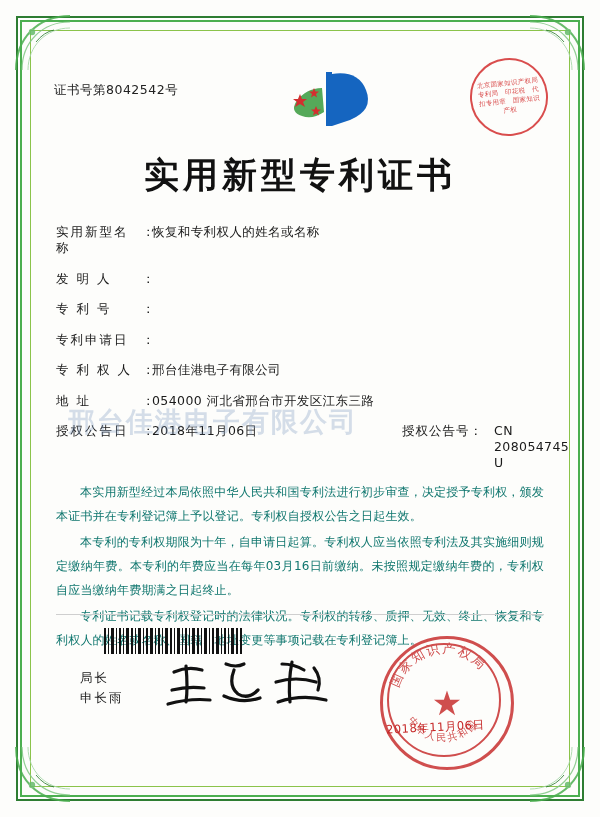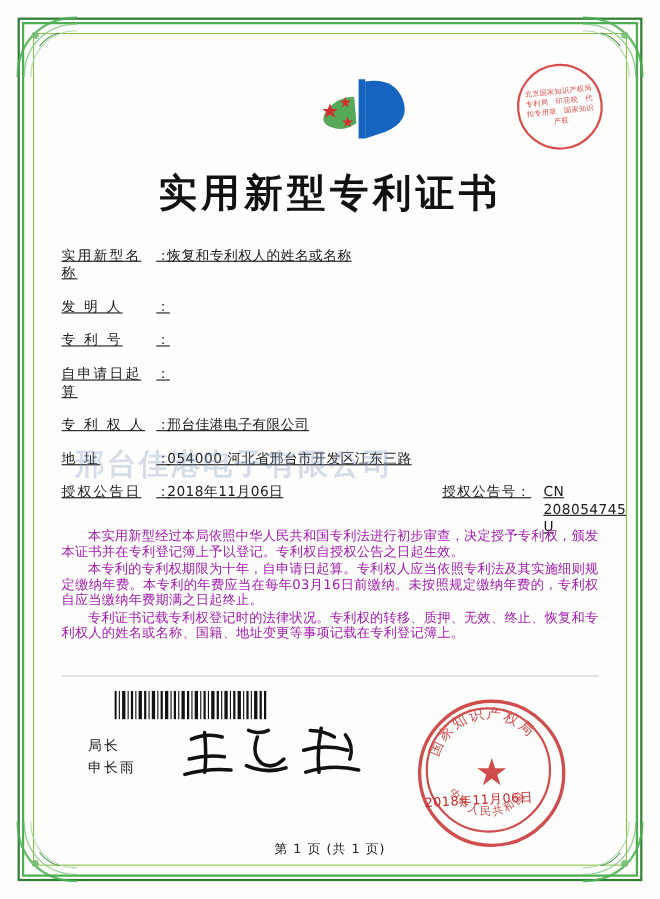--- a/index.html
+++ b/index.html
@@ -70,21 +70,21 @@
     font-size:35px;
     font-weight:bold;
     letter-spacing:4px;
     color:#111;
     font-family:Liberation Serif, serif;
   }
 
   
   .fields{
     position:absolute;left:8px;right:8px;top:176px;
-    font-size:12.5px;color:#1a1a1a;text-decoration:underline;
+    font-size:12.5px;color:#1a1a1a;
   }
   .field{
     display:flex;align-items:flex-start;
     margin-bottom:14.5px;
     line-height:16px;
   }
   .field .lab{
     width:86px;flex:none;letter-spacing:2px;
   }
   .field .sep{width:10px;flex:none;}
@@ -100,21 +100,21 @@
     color:rgba(120,150,190,.30);
     letter-spacing:2px;
     white-space:nowrap;
     font-weight:bold;
     pointer-events:none;
   }
 
   
   .paras{
     position:absolute;left:8px;right:8px;top:432px;
-    font-size:12px;line-height:14px;color:#a21caf;text-align:justify;
+    font-size:12px;line-height:24px;color:#0f766e;text-align:justify;
   }
   .paras p{margin:0 0 2px 0;text-indent:24px;letter-spacing:.2px;}
 
   
   .barcode{
     position:absolute;left:56px;top:580px;
     width:140px;height:26px;
   }
 
   
@@ -198,20 +198,21 @@
       <path d="M4 58 C4 26 26 4 58 4" fill="none" stroke="#4caf50" stroke-width="2"></path>
       <path d="M10 58 C10 30 30 10 58 10" fill="none" stroke="#81c784" stroke-width="1.2"></path>
       <path d="M16 58 C16 34 34 16 58 16" fill="none" stroke="#a5d6a7" stroke-width="1"></path>
       <circle cx="20" cy="20" r="3.2" fill="#66bb6a"></circle>
       <path d="M24 30 q8 -10 18 -12" stroke="#2e7d32" stroke-width="1" fill="none"></path>
     </svg>
   </div>
 
   <div class="content">
 
+    <div class="cert-no">证书号第8042542号</div>
 
     <div class="logo">
       <svg width="120" height="66" viewBox="0 0 120 66">
         <path d="M62 8 q26 -4 34 16 q8 20 -16 30 l-18 6 z" fill="#1565c0"></path>
         <path d="M62 8 q-4 26 -4 52" fill="none" stroke="#1565c0" stroke-width="0"></path>
         <path d="M58 10 q-2 24 -2 50" stroke="#1565c0" stroke-width="0" fill="none"></path>
         <path d="M56 6 l6 0 l0 54 l-6 0 z" fill="#1565c0"></path>
         <path d="M52 22 q-16 0 -26 14 q-6 10 6 14 q10 4 22 -4" fill="#43a047" opacity=".9"></path>
         <g fill="#d32f2f">
           <polygon points="30,28 32,33 37,33 33,36 35,41 30,38 25,41 27,36 23,33 28,33"></polygon>
@@ -235,21 +236,21 @@
       </div>
       <div class="field">
         <span class="lab">发 明 人</span>
         <span class="sep">：</span>
       </div>
       <div class="field">
         <span class="lab">专 利 号</span>
         <span class="sep">：</span>
       </div>
       <div class="field">
-        <span class="lab">自申请日起算</span>
+        <span class="lab">专利申请日</span>
         <span class="sep">：</span>
       </div>
       <div class="field">
         <span class="lab">专 利 权 人</span>
         <span class="sep">：</span>
         <span class="val">邢台佳港电子有限公司</span>
       </div>
       <div class="field">
         <span class="lab">地 址</span>
         <span class="sep">：</span>
@@ -353,16 +354,15 @@
         </text>
         <text font-size="10" fill="#c62828" letter-spacing="2" font-family="'DejaVu Sans','Liberation Sans',sans-serif">
           <textPath href="#arcBottom" startOffset="16%">中华人民共和国</textPath>
         </text>
       </svg>
       <div class="star">★</div>
     </div>
 
     <div class="seal-date">2018年11月06日</div>
 
-    <div class="pagefoot">第 1 页 (共 1 页)</div>
 
   </div>
 </div>
 
 </body></html>

